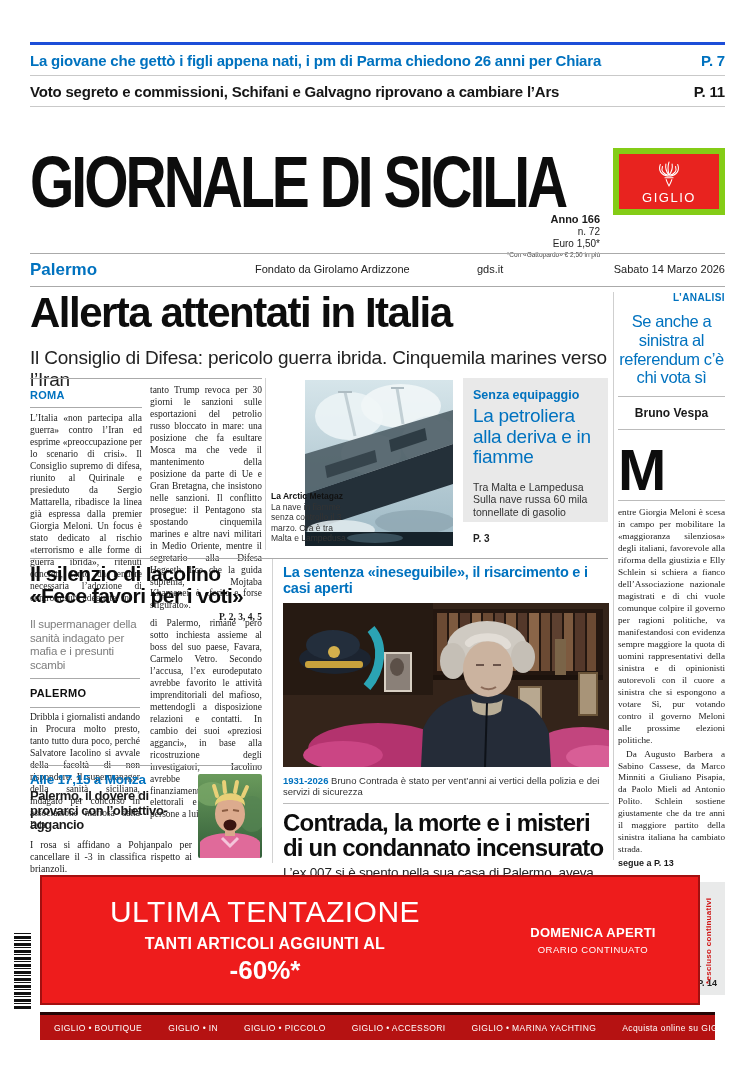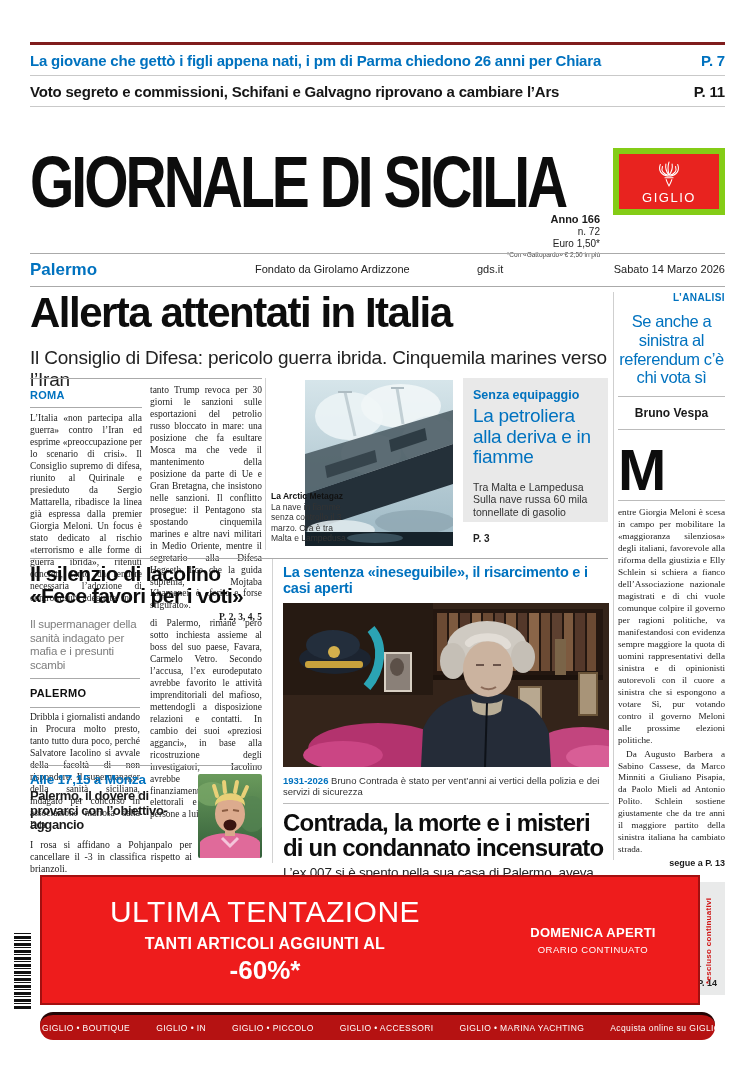--- a/index.html
+++ b/index.html
@@ -1,21 +1,21 @@
 <!DOCTYPE html>
 <html><head>
 <meta charset="utf-8">
 <style>
   * { margin:0; padding:0; box-sizing:border-box; }
   html,body { background:#e8e8e8; }
   body { font-family:"Liberation Sans", sans-serif; }
   .page { position:relative; width:755px; height:1080px; background:#fff; margin:0 auto; overflow:hidden; color:#1a1a1a; }
 
   
-  .top-strip { position:absolute; left:30px; top:42px; width:695px; border-top:3px solid #7f1d1d; }
+  .top-strip { position:absolute; left:30px; top:42px; width:695px; border-top:3px solid #1d4ed8; }
   .ts-row { display:flex; justify-content:space-between; align-items:center; height:31px; border-bottom:1px solid #c9c9c9; font-weight:bold; font-size:15px; letter-spacing:-0.2px; }
   .ts-blue { color:#0072bf; } .ts-black { color:#161616; } .ts-gray { color:#8e8e8e; }
   .ts-page { font-weight:bold; }
 
   
   .masthead { position:absolute; left:30px; top:140px; width:695px; height:110px; }
   .mh-title { font-size:57px; font-weight:900; letter-spacing:-3px; color:#0d0d0d; transform:scaleY(1.26); transform-origin:top left; white-space:nowrap; }
   .giglio-box { position:absolute; left:583px; top:8px; width:112px; height:67px; background:#e8231f; border:6px solid #84cc16; color:#fff; display:flex; flex-direction:column; align-items:center; justify-content:center; }
   .giglio-box svg { width:30px; height:30px; }
   .giglio-box .gb-text { font-size:13px; letter-spacing:1.5px; margin-top:1px; }
@@ -87,40 +87,40 @@
   
   .rail-divider { position:absolute; left:613px; top:292px; width:1px; height:568px; background:#cfcfcf; }
   .rail { position:absolute; left:618px; top:292px; width:107px; }
   .rail-label { color:#0072bf; font-weight:bold; font-size:10px; text-align:right; letter-spacing:0.4px; }
   .rail-head { color:#0072bf; font-size:16.5px; text-align:center; line-height:1.14; margin-top:9px; letter-spacing:-0.4px; }
   .rail .rule { border-top:1px solid #bbb; margin:9px 0; }
   .rail-author { font-weight:bold; font-size:12px; text-align:center; }
   .rail-drop { font-size:58px; font-weight:900; line-height:0.85; color:#0d0d0d; padding:6px 0 2px 0; }
   .rail-body { font-family:"Liberation Serif", serif; font-size:9.2px; line-height:1.3; text-align:justify; color:#1c1c1c; }
   .rail-body.p2 { text-indent:8px; margin-top:2px; }
-  .rail-cont { text-align:right; font-weight:bold; font-size:9px; margin-top:2px; }
+  .rail-cont { text-align:left; font-weight:bold; font-size:9px; margin-top:2px; }
   .rail-box { background:#e9eaea; margin-top:14px; padding:9px 8px 7px 8px; }
   .rail-box .rb-kicker { color:#0072bf; font-weight:bold; font-size:11.5px; }
   .rail-box .rb-head { color:#555; font-size:15.5px; line-height:1.1; margin-top:4px; letter-spacing:-0.3px; }
   .rail-box .rb-by { text-align:right; font-weight:bold; font-size:9px; margin-top:8px; color:#222; }
 
   
   .ad { position:absolute; left:40px; top:875px; width:660px; height:130px; background:#ee1c1c; border:2px solid #a31010; display:flex; align-items:center; color:#fff; }
   .ad-brand { width:230px; display:flex; flex-direction:column; align-items:center; }
   .ad-brand svg { width:38px; height:38px; }
   .ad-brand .ab-text { font-size:12px; letter-spacing:1.2px; margin-top:5px; }
   .ad-mid { flex:1; text-align:center; }
   .ad-mid .am-1 { font-size:30px; letter-spacing:0.5px; font-weight:500; }
   .ad-mid .am-2 { font-size:16px; font-weight:bold; margin-top:6px; letter-spacing:0.3px; }
   .ad-mid .am-3 { font-size:26px; font-weight:bold; margin-top:2px; }
   .ad-right { width:210px; text-align:center; }
   .ad-right .ar-1 { font-size:13px; font-weight:bold; letter-spacing:0.3px; }
   .ad-right .ar-2 { font-size:9.5px; margin-top:4px; letter-spacing:0.5px; }
   .ad-note { position:absolute; left:704px; top:878px; height:126px; writing-mode:vertical-rl; transform:rotate(180deg); font-size:8px; font-weight:bold; color:#d01515; letter-spacing:0.3px; text-align:center; }
-  .ad-strip { position:absolute; left:40px; top:1012px; width:675px; height:28px; background:#b51212; border-top:3px solid #230505; display:flex; align-items:center; color:#fff; font-size:8.5px; letter-spacing:0.4px; padding:0 2px;border-radius:13px; }
+  .ad-strip { position:absolute; left:40px; top:1012px; width:675px; height:28px; background:#b51212; border-top:3px solid #230505; display:flex; align-items:center; color:#fff; font-size:8.5px; letter-spacing:0.4px; padding:0 14px; }
   .ad-strip .nav-item { margin-right:26px; white-space:nowrap; }
   .ad-strip .online { margin-left:auto; white-space:nowrap; }
   .barcode { position:absolute; left:14px; top:933px; width:17px; height:76px;
     background:repeating-linear-gradient(to bottom, #111 0 1.5px, #fff 1.5px 3.5px, #111 3.5px 6px, #fff 6px 7px); }
 </style>
 </head>
 <body>
 
 <div class="page">
 

